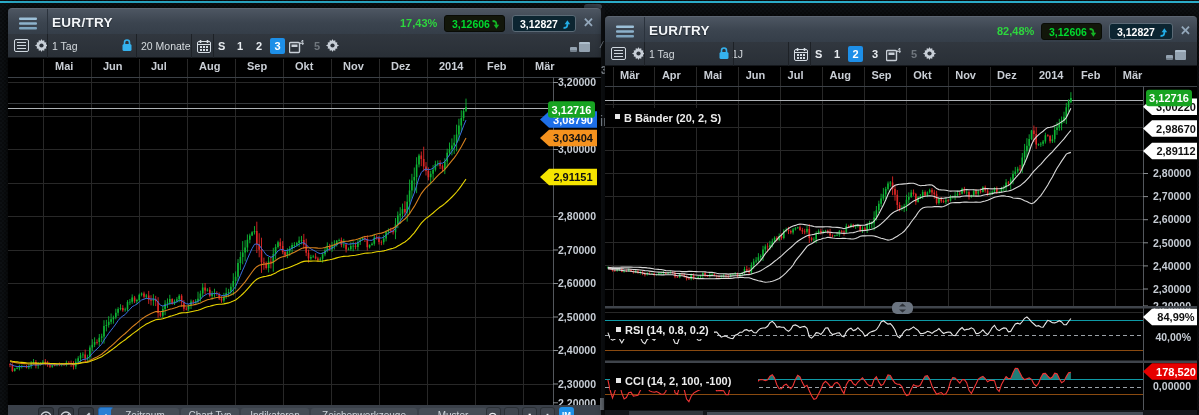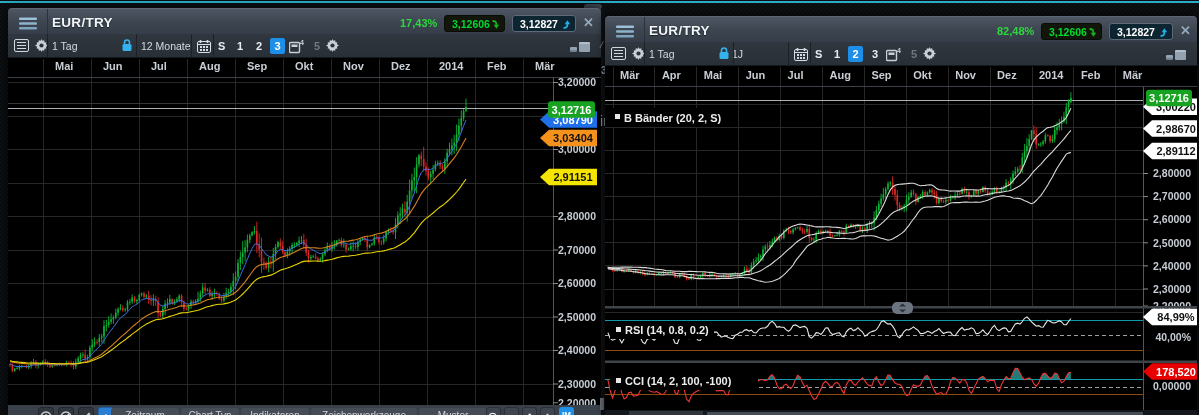--- a/index.html
+++ b/index.html
@@ -77,21 +77,21 @@
           <circle cx="8" cy="8" r="2.6" fill="#2c323a"></circle>
         </svg>
       </div>
       <div class="tx" style="left:44px">1 Tag</div>
       <div class="ic" style="left:114px;top:5px">
         <svg width="10" height="13" viewBox="0 0 10 13">
           <path d="M2.5 5V3.5a2.5 2.5 0 015 0V5" fill="none" stroke="#35b2ee" stroke-width="1.6"></path>
           <rect x="0.5" y="5" width="9" height="7" rx="1.5" fill="#35b2ee"></rect>
         </svg>
       </div>
-      <div class="tx" style="left:133px">12 Monate</div>
+      <div class="tx" style="left:133px">20 Monate</div>
       <div class="ic" style="left:189px;top:6px">
         <svg width="14" height="13" viewBox="0 0 14 13">
           <rect x="0.5" y="1.5" width="13" height="11" rx="1.5" fill="none" stroke="#d6dde4"></rect>
           <path d="M0.5 4.5h13" stroke="#d6dde4"></path>
           <path d="M3.5 0v3M10.5 0v3" stroke="#d6dde4" stroke-width="1.6"></path>
           <g fill="#d6dde4">
             <rect x="3" y="6" width="2" height="2"></rect>
             <rect x="6" y="6" width="2" height="2"></rect>
             <rect x="9" y="6" width="2" height="2"></rect>
             <rect x="3" y="9" width="2" height="2"></rect>

